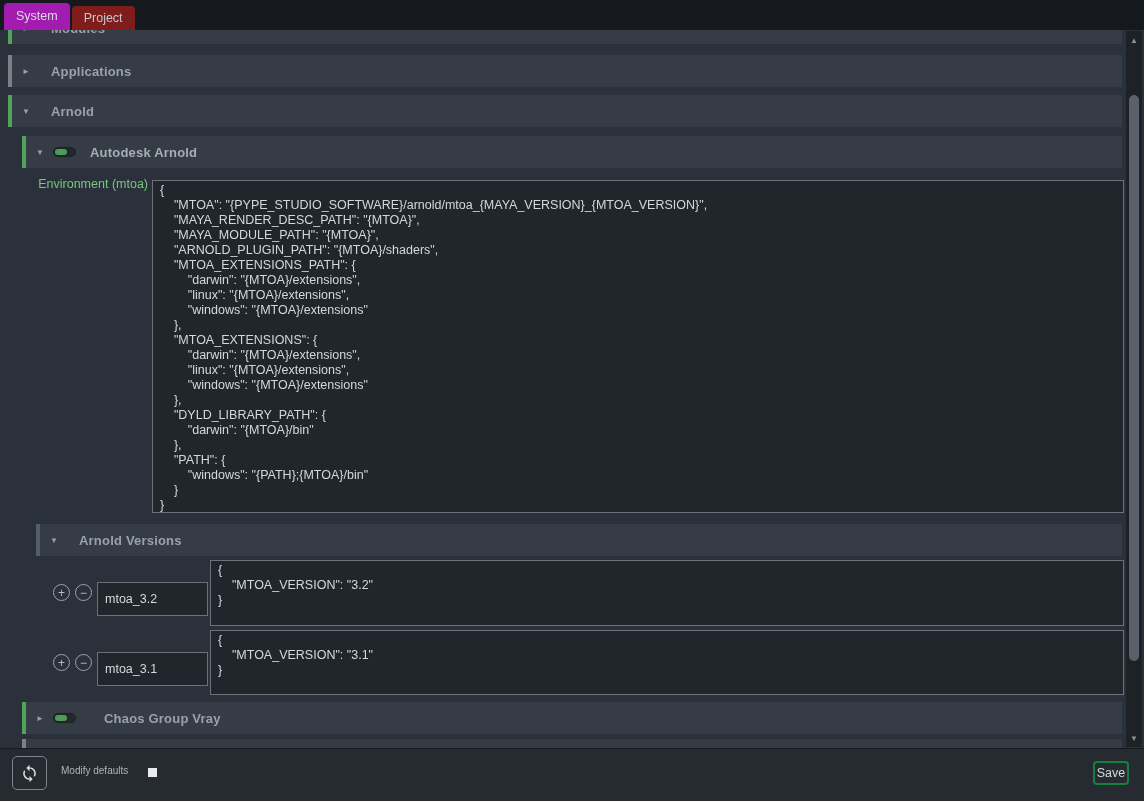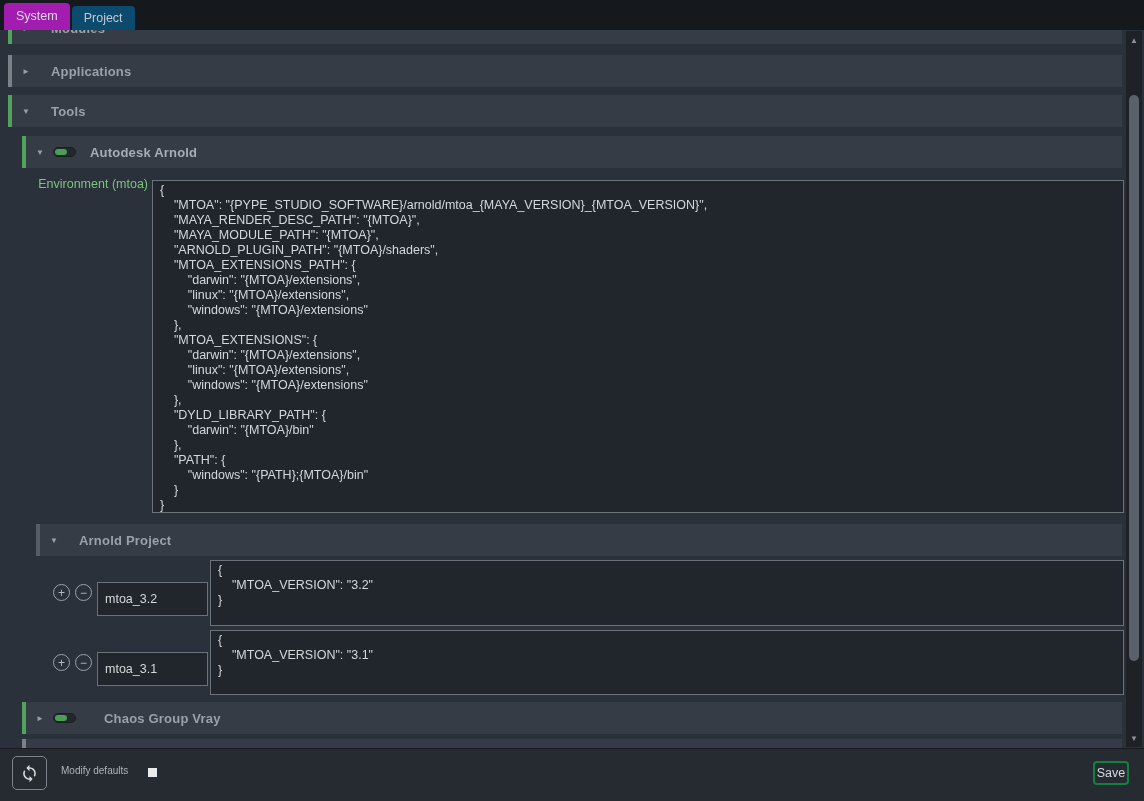--- a/index.html
+++ b/index.html
@@ -4,21 +4,21 @@
 <style>
   * { margin:0; padding:0; box-sizing:border-box; }
   html,body { background:#14171b; }
   body { font-family:"Liberation Sans","DejaVu Sans",sans-serif; }
   .app { position:relative; width:1144px; height:801px; background:#15181c; overflow:hidden; }
 
   
   .tabbar { position:absolute; left:0; top:0; width:1144px; height:30px; background:#15181c; display:flex; align-items:flex-end; padding-left:4px; }
   .tab { padding:0 12px; font-size:12.5px; border-radius:4px 4px 0 0; cursor:pointer; }
   .tab.active { background:#a21caf; color:#dadde0; height:27px; line-height:27px; }
-  .tab.inactive { background:#0c4a6e; color:#c3c8cc; height:24px; line-height:24px; margin-left:2px; }
+  .tab.inactive { background:#7f1d1d; color:#c3c8cc; height:24px; line-height:24px; margin-left:2px; }
 
   
   .scroll { position:absolute; left:0; top:30px; width:1144px; height:718px; background:#2a313a; overflow:hidden; }
 
   .hdr { position:absolute; height:32px; background:#353c45; border-left:4px solid #7a8187; display:flex; align-items:center; cursor:pointer; }
   .hdr.green { border-left-color:#4fa35a; }
   .hdr.graybar { border-left-color:#555d65; }
   .arr { font-size:8px; color:#99a0a7; width:11px; margin-left:10px; flex:none; }
   .hdr-title { font-weight:bold; font-size:13px; color:#9aa1a8; margin-left:18px; letter-spacing:0.2px; }
 
@@ -70,21 +70,21 @@
       <span class="hdr-title">Modules</span>
     </div>
 
     <div class="hdr" style="left:8px; top:25px; width:1114px;">
       <span class="arr">►</span>
       <span class="hdr-title">Applications</span>
     </div>
 
     <div class="hdr green" style="left:8px; top:65px; width:1114px;">
       <span class="arr">▼</span>
-      <span class="hdr-title">Tools</span>
+      <span class="hdr-title">Arnold</span>
     </div>
 
     <div class="hdr green" style="left:22px; top:106px; width:1100px;">
       <span class="arr">▼</span>
       <span class="toggle">
           <span class="knob"></span>
         </span>
       <span class="hdr-title" style="margin-left:14px; color:#a6adb4;">Autodesk Arnold</span>
     </div>
 
@@ -107,21 +107,21 @@
     "DYLD_LIBRARY_PATH": {
         "darwin": "{MTOA}/bin"
     },
     "PATH": {
         "windows": "{PATH};{MTOA}/bin"
     }
 }</textarea>
 
     <div class="hdr graybar" style="left:36px; top:494px; width:1086px;">
       <span class="arr">▼</span>
-      <span class="hdr-title">Arnold Project</span>
+      <span class="hdr-title">Arnold Versions</span>
     </div>
 
     <button class="rbtn" style="left:53px; top:554px;">+</button>
     <button class="rbtn" style="left:75px; top:554px;">−</button>
     <input class="key" style="left: 97px; top: 552px; width: 111px;" value="mtoa_3.2">
     <textarea class="json" style="left: 210px; top: 530px; width: 914px; height: 66px;" spellcheck="false">{
     "MTOA_VERSION": "3.2"
 }</textarea>
 
     <button class="rbtn" style="left:53px; top:624px;">+</button>

